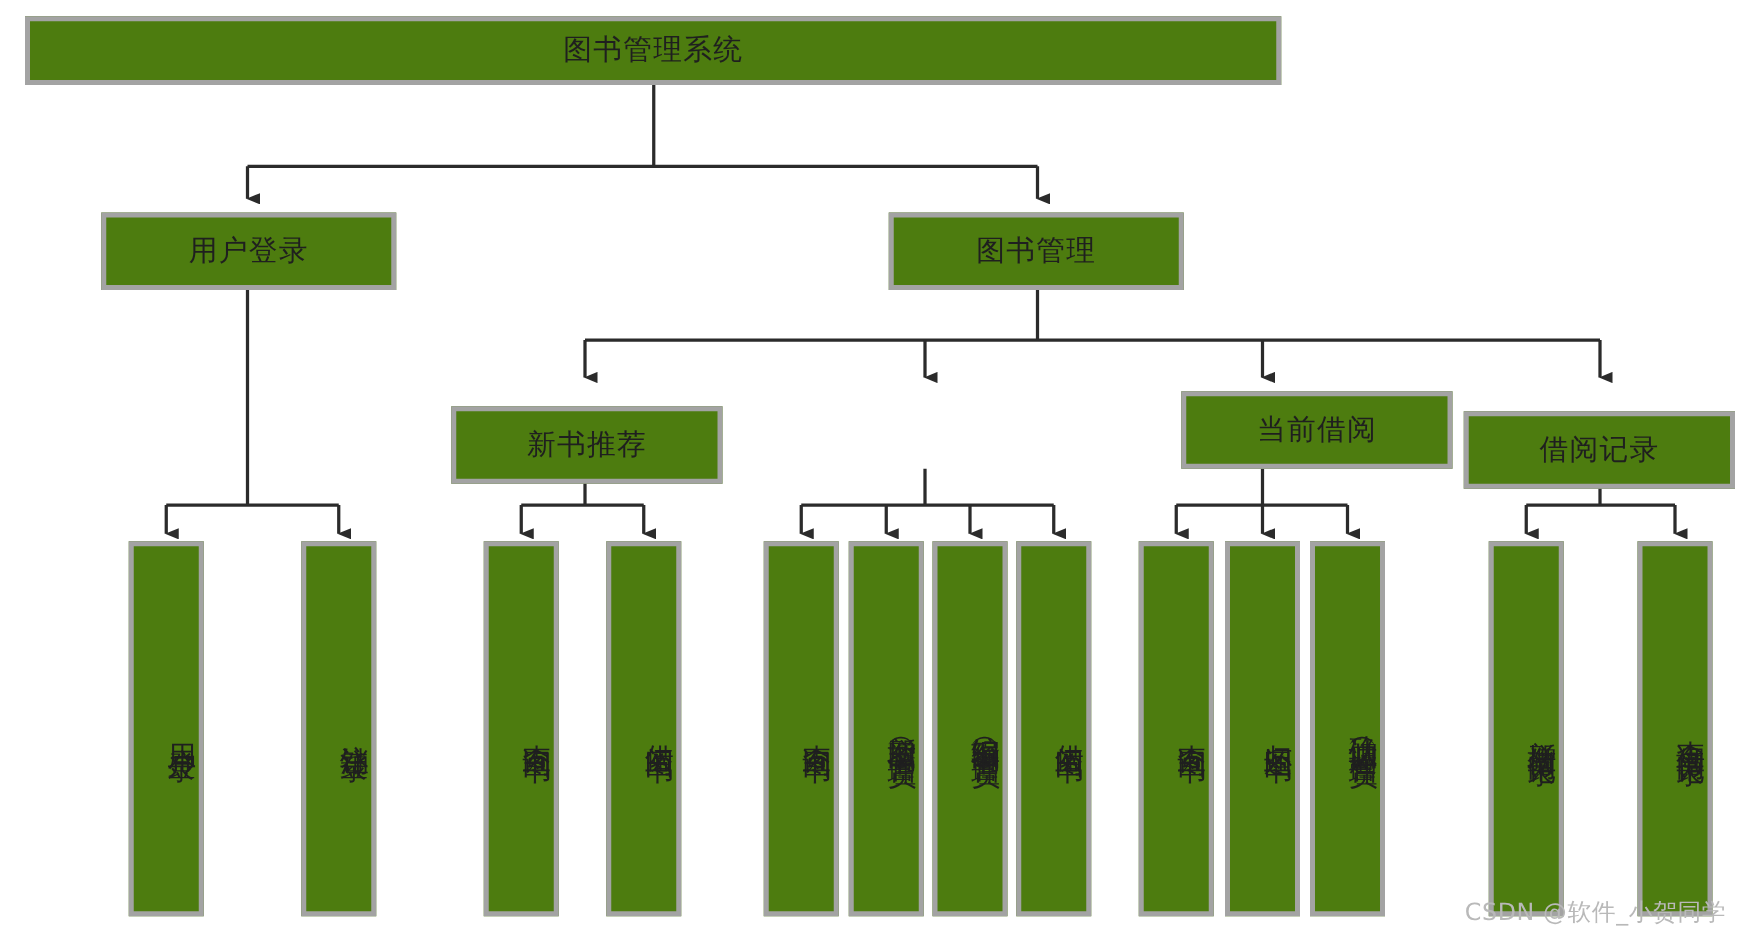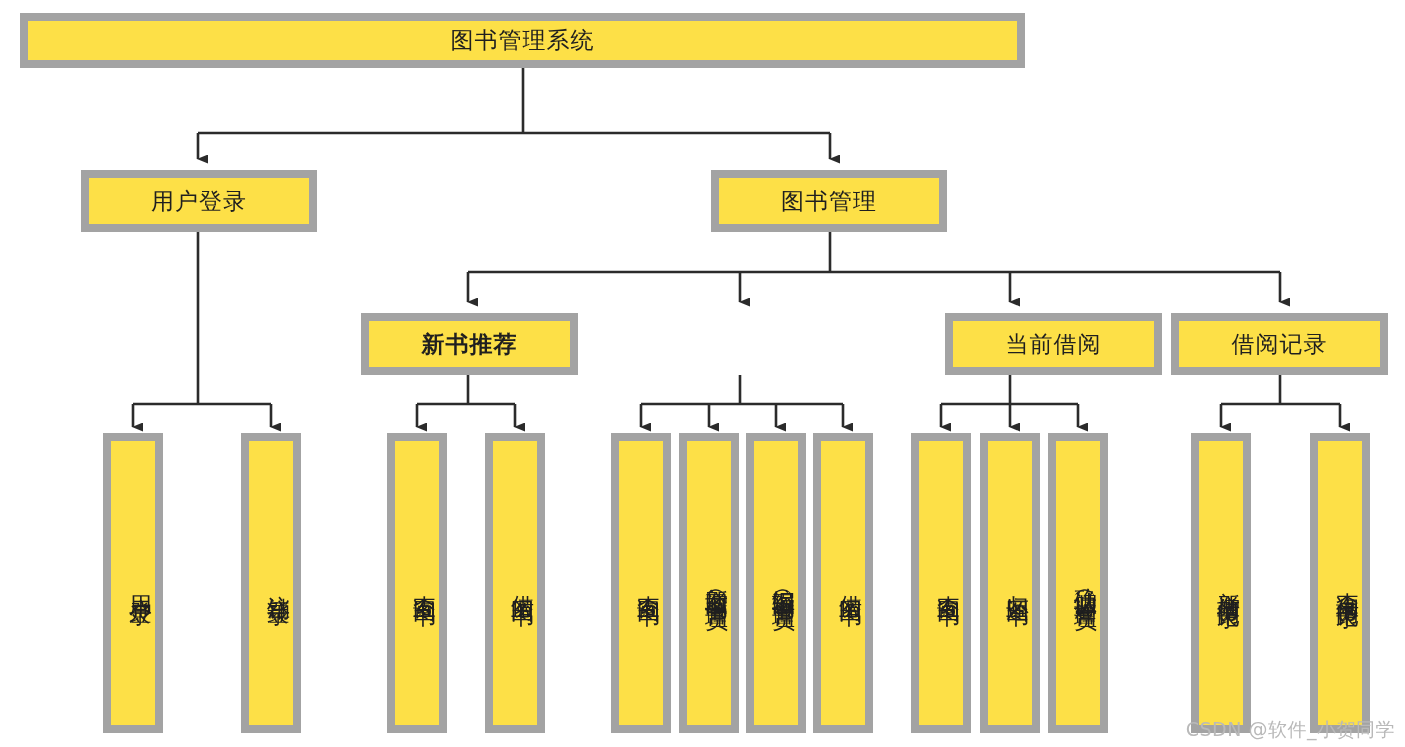--- a/index.html
+++ b/index.html
@@ -17,22 +17,22 @@
   svg#wires{
     position:absolute;
     left:0; top:0;
     width:1405px;
     height:747px;
     pointer-events:none;
   }
   .node{
     position:absolute;
     box-sizing:border-box;
-    background:#fde047;
-    border:8px solid #a3a3a3;
+    background:#4d7c0f;
+    border:4px solid #a3a3a3;
     display:flex;
     align-items:center;
     justify-content:center;
     text-align:center;
     color:#1f1f1f;
     z-index:2;
   }
   .node.horiz{
     font-size:23px;
     line-height:1.15;
@@ -48,21 +48,21 @@
     align-items:flex-start;
     justify-content:center;
   }
   .node.vert > span{
     display:block;
     white-space:normal;
     max-height:100%;
   }
   .watermark{
     position:absolute;
-    right:10px;
+    right:24px;
     bottom:4px;
     font-size:19px;
     color:#b9b9b9;
     letter-spacing:.5px;
     z-index:3;
     white-space:nowrap;
   }
 </style>
 </head>
 <body>
@@ -123,27 +123,27 @@
     <span>图书管理系统</span>
   </div>
 
   <div class="node horiz" style="left:81px;top:170px;width:236px;height:62px;">
     <span>用户登录</span>
   </div>
   <div class="node horiz" style="left:711px;top:170px;width:236px;height:62px;">
     <span>图书管理</span>
   </div>
 
-  <div class="node horiz" style="left:361px;top:313px;width:217px;height:62px;font-weight:bold;">
+  <div class="node horiz" style="left:361px;top:325px;width:217px;height:62px;">
     <span>新书推荐</span>
   </div>
   <div class="node horiz" style="left:901px;top:313px;width:217px;height:62px;margin-left:44px;">
     <span>当前借阅</span>
   </div>
-  <div class="node horiz" style="left:1171px;top:313px;width:217px;height:62px;">
+  <div class="node horiz" style="left:1171px;top:329px;width:217px;height:62px;">
     <span>借阅记录</span>
   </div>
 
   <div class="node vert" style="left:103px;top:433px;width:60px;height:300px;">
     <span>用户登录</span>
   </div>
   <div class="node vert" style="left:241px;top:433px;width:60px;height:300px;">
     <span>注销登录</span>
   </div>
 

